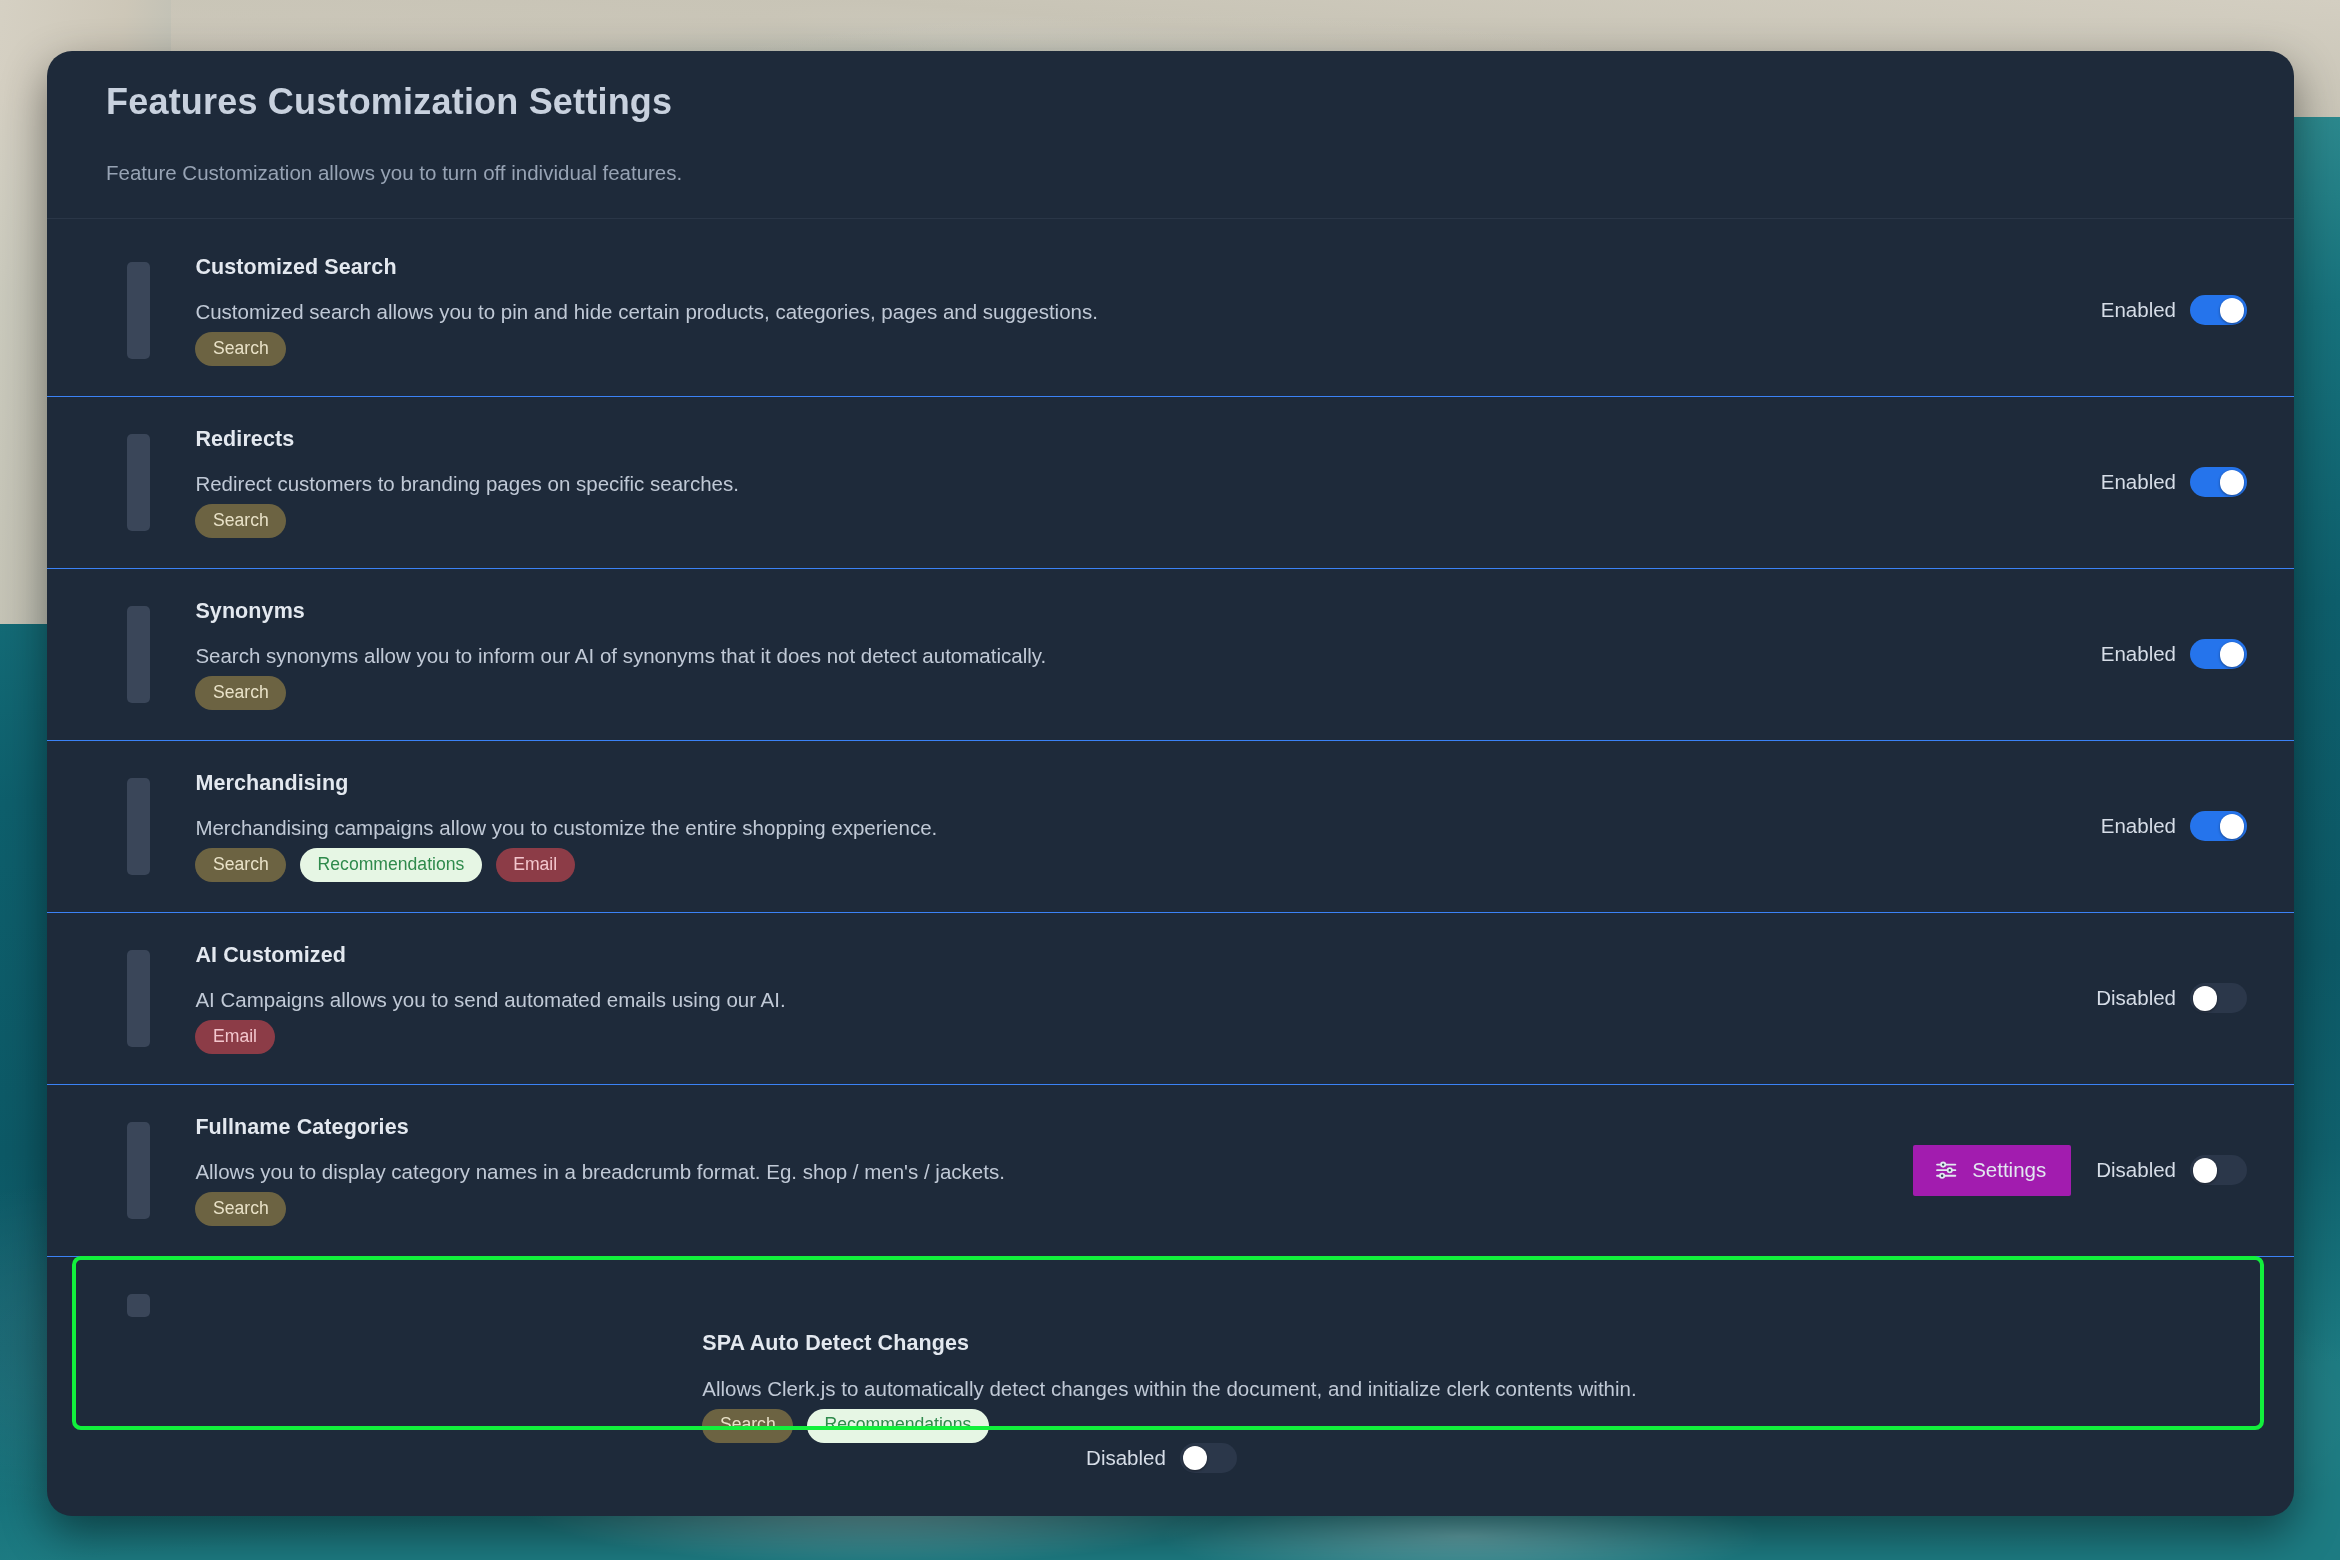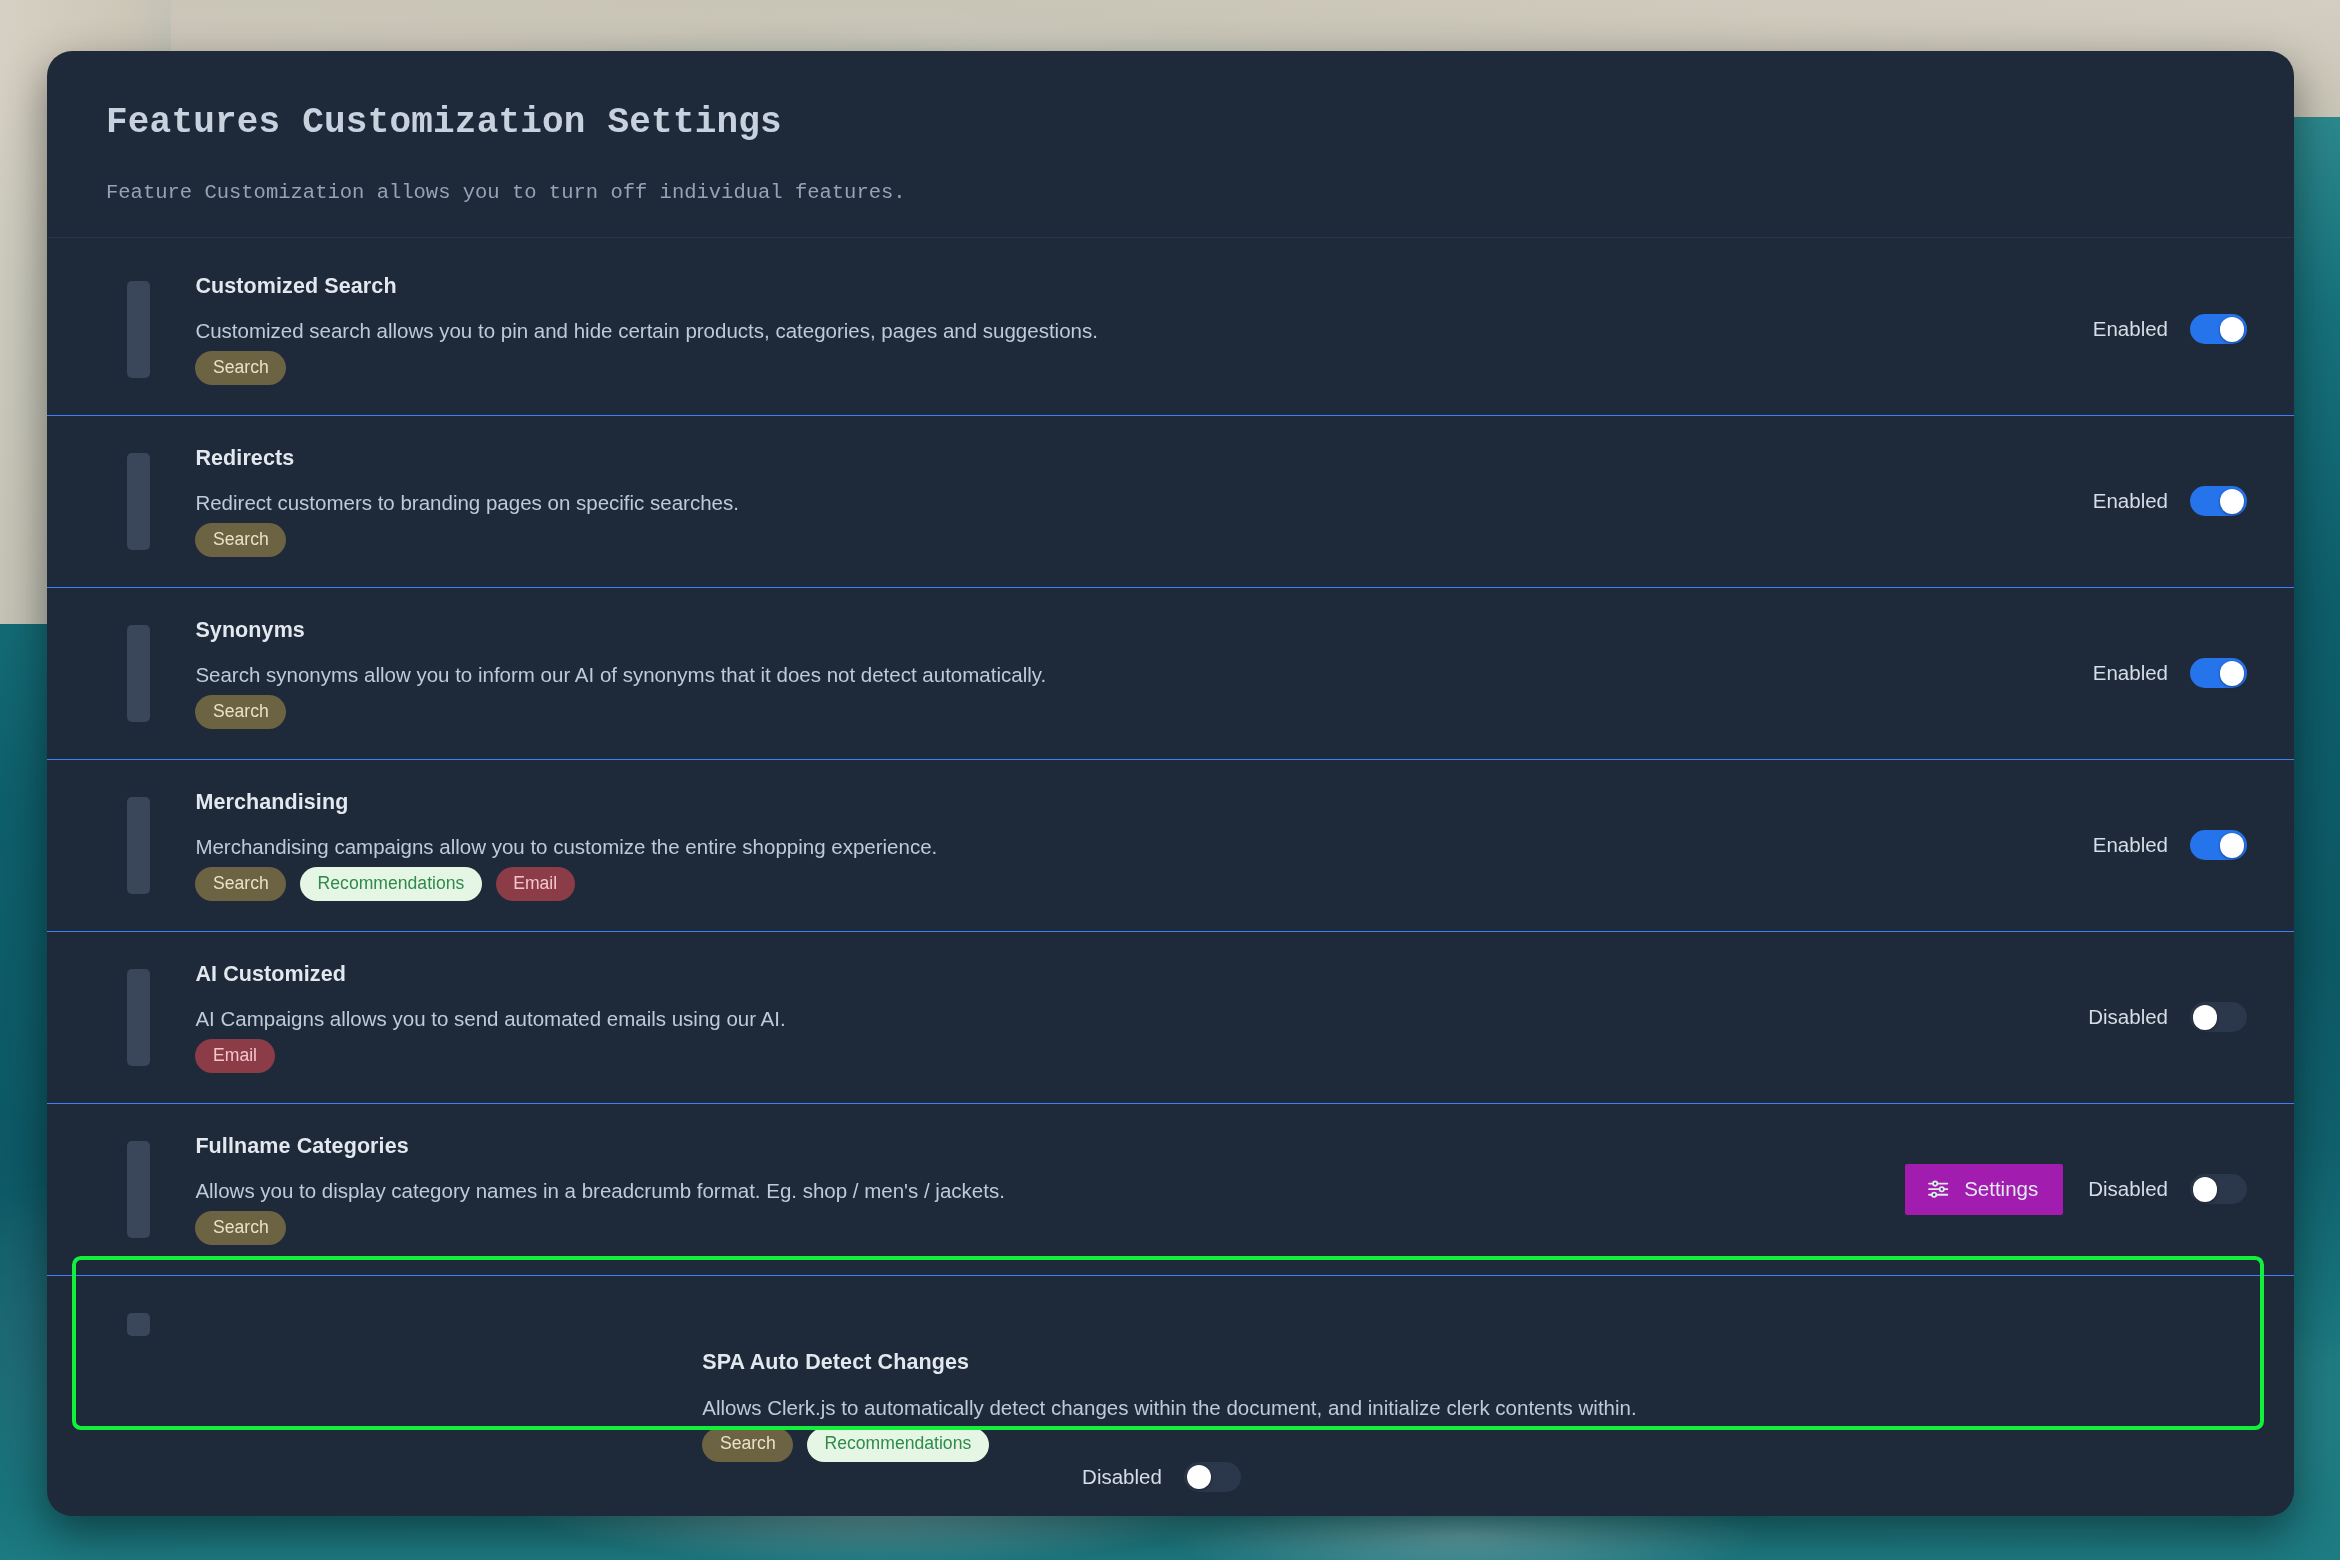--- a/index.html
+++ b/index.html
@@ -55,21 +55,21 @@
   #panel{
     position:absolute;
     left:47px; top:51px;
     width:2247px; height:1465px;
     background:#1e2a3a;
     border-radius:25px;
     box-shadow:0 17.6px 45px rgba(0,0,0,.45);
     overflow:hidden;
   }
 
-  .panel-header{ padding:51px 59px 33px 59px;font-family:Liberation Mono, monospace; }
+  .panel-header{ padding:30px 59px 33px 59px; }
   .panel-title{
     font-size:36px; font-weight:bold; color:#c8d1de;
     letter-spacing:0.2px;
   }
   .panel-subtitle{
     margin-top:38px;
     font-size:20.5px; color:#97a3b4; font-weight:normal;
   }
   .header-divider{
     height:1px; background:#2a3647; margin:0;
@@ -132,21 +132,21 @@
     background:#a21caf;
     border:none;
     border-radius:2px;
     padding:13.7px 25px 13.7px 21.5px;
     cursor:pointer;
     font-family:inherit;
   }
   .settings-btn span.lbl{ font-size:20.5px; color:#e2e8f0; }
   .tune-icon{ width:24.4px; height:24.4px; display:block; }
 
-  .toggle-wrap{ display:flex; align-items:center; gap:22px; }
+  .toggle-wrap{ display:flex; align-items:center; gap:14px; }
   .toggle-label{ font-size:20.5px; color:#d6dde7; white-space:nowrap; }
 
   .switch{
     position:relative;
     width:57px; height:30px;
     border-radius:974px;
     flex:0 0 57px;
   }
   .switch.on{ background:#2574ec; }
   .switch.off{ background:#2b374a; }

